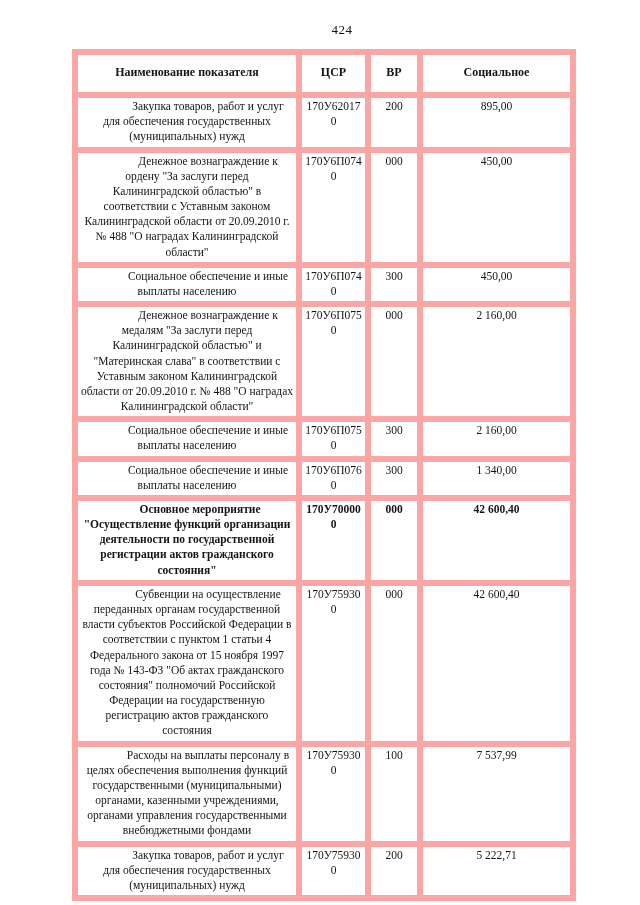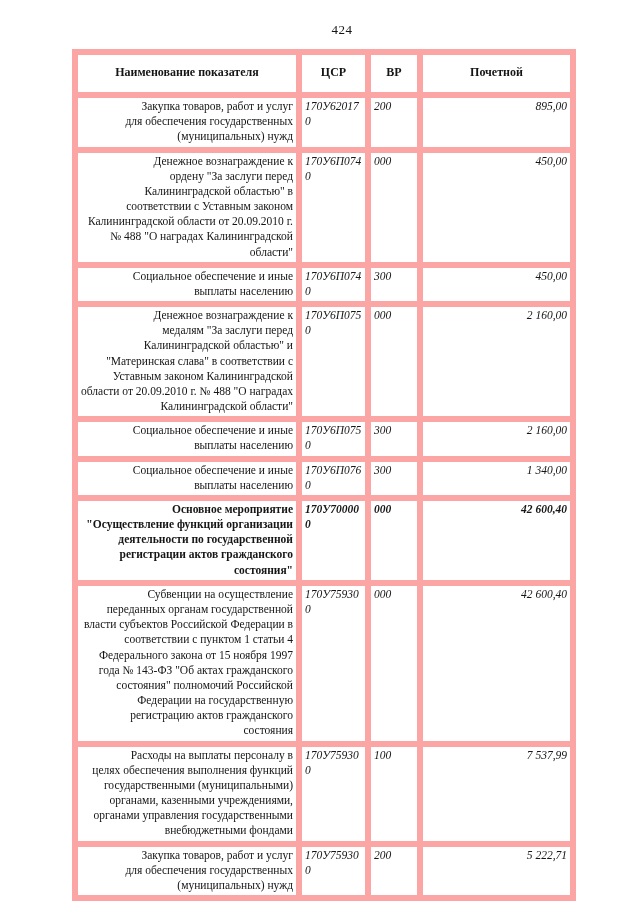--- a/index.html
+++ b/index.html
@@ -40,54 +40,53 @@
   }
   table.budget th {
     font-weight: bold;
     text-align: center;
     vertical-align: middle;
     height: 34px;
     font-size: 12px;
     border-bottom: 1.5px solid #1a1a1a;
   }
   td.cell-name {
-    text-align: right;
+    text-align: center;
     text-indent: 42px;
     padding-left: 3px;
   }
   tr.bold td.cell-name { text-indent: 26px; }
   td.cell-csr, td.cell-vr {
+    text-align: center;
     vertical-align: top;
-    font-style: italic;
   }
   td.cell-exec {
-    text-align: right;
+    text-align: center;
     vertical-align: middle;
-    font-style: italic;
   }
   tr.bold td { font-weight: bold; }
 </style>
 </head>
 <body>
 
 <div class="page-number">424</div>
 
 <table class="budget">
   <colgroup>
     <col style="width:224px">
     <col style="width:69px">
     <col style="width:52px">
     <col style="width:153px">
   </colgroup>
   <thead>
     <tr>
       <th>Наименование показателя</th>
       <th>ЦСР</th>
       <th>ВР</th>
-      <th>Почетной</th>
+      <th>Социальное</th>
     </tr>
   </thead>
   <tbody>
       <tr style="height: 47px;">
         <td class="cell-name">Закупка товаров, работ и услуг для обеспечения государственных (муниципальных) нужд</td>
         <td class="cell-csr">170У620170</td>
         <td class="cell-vr">200</td>
         <td class="cell-exec">895,00</td>
       </tr>
       <tr style="height: 94px;">

